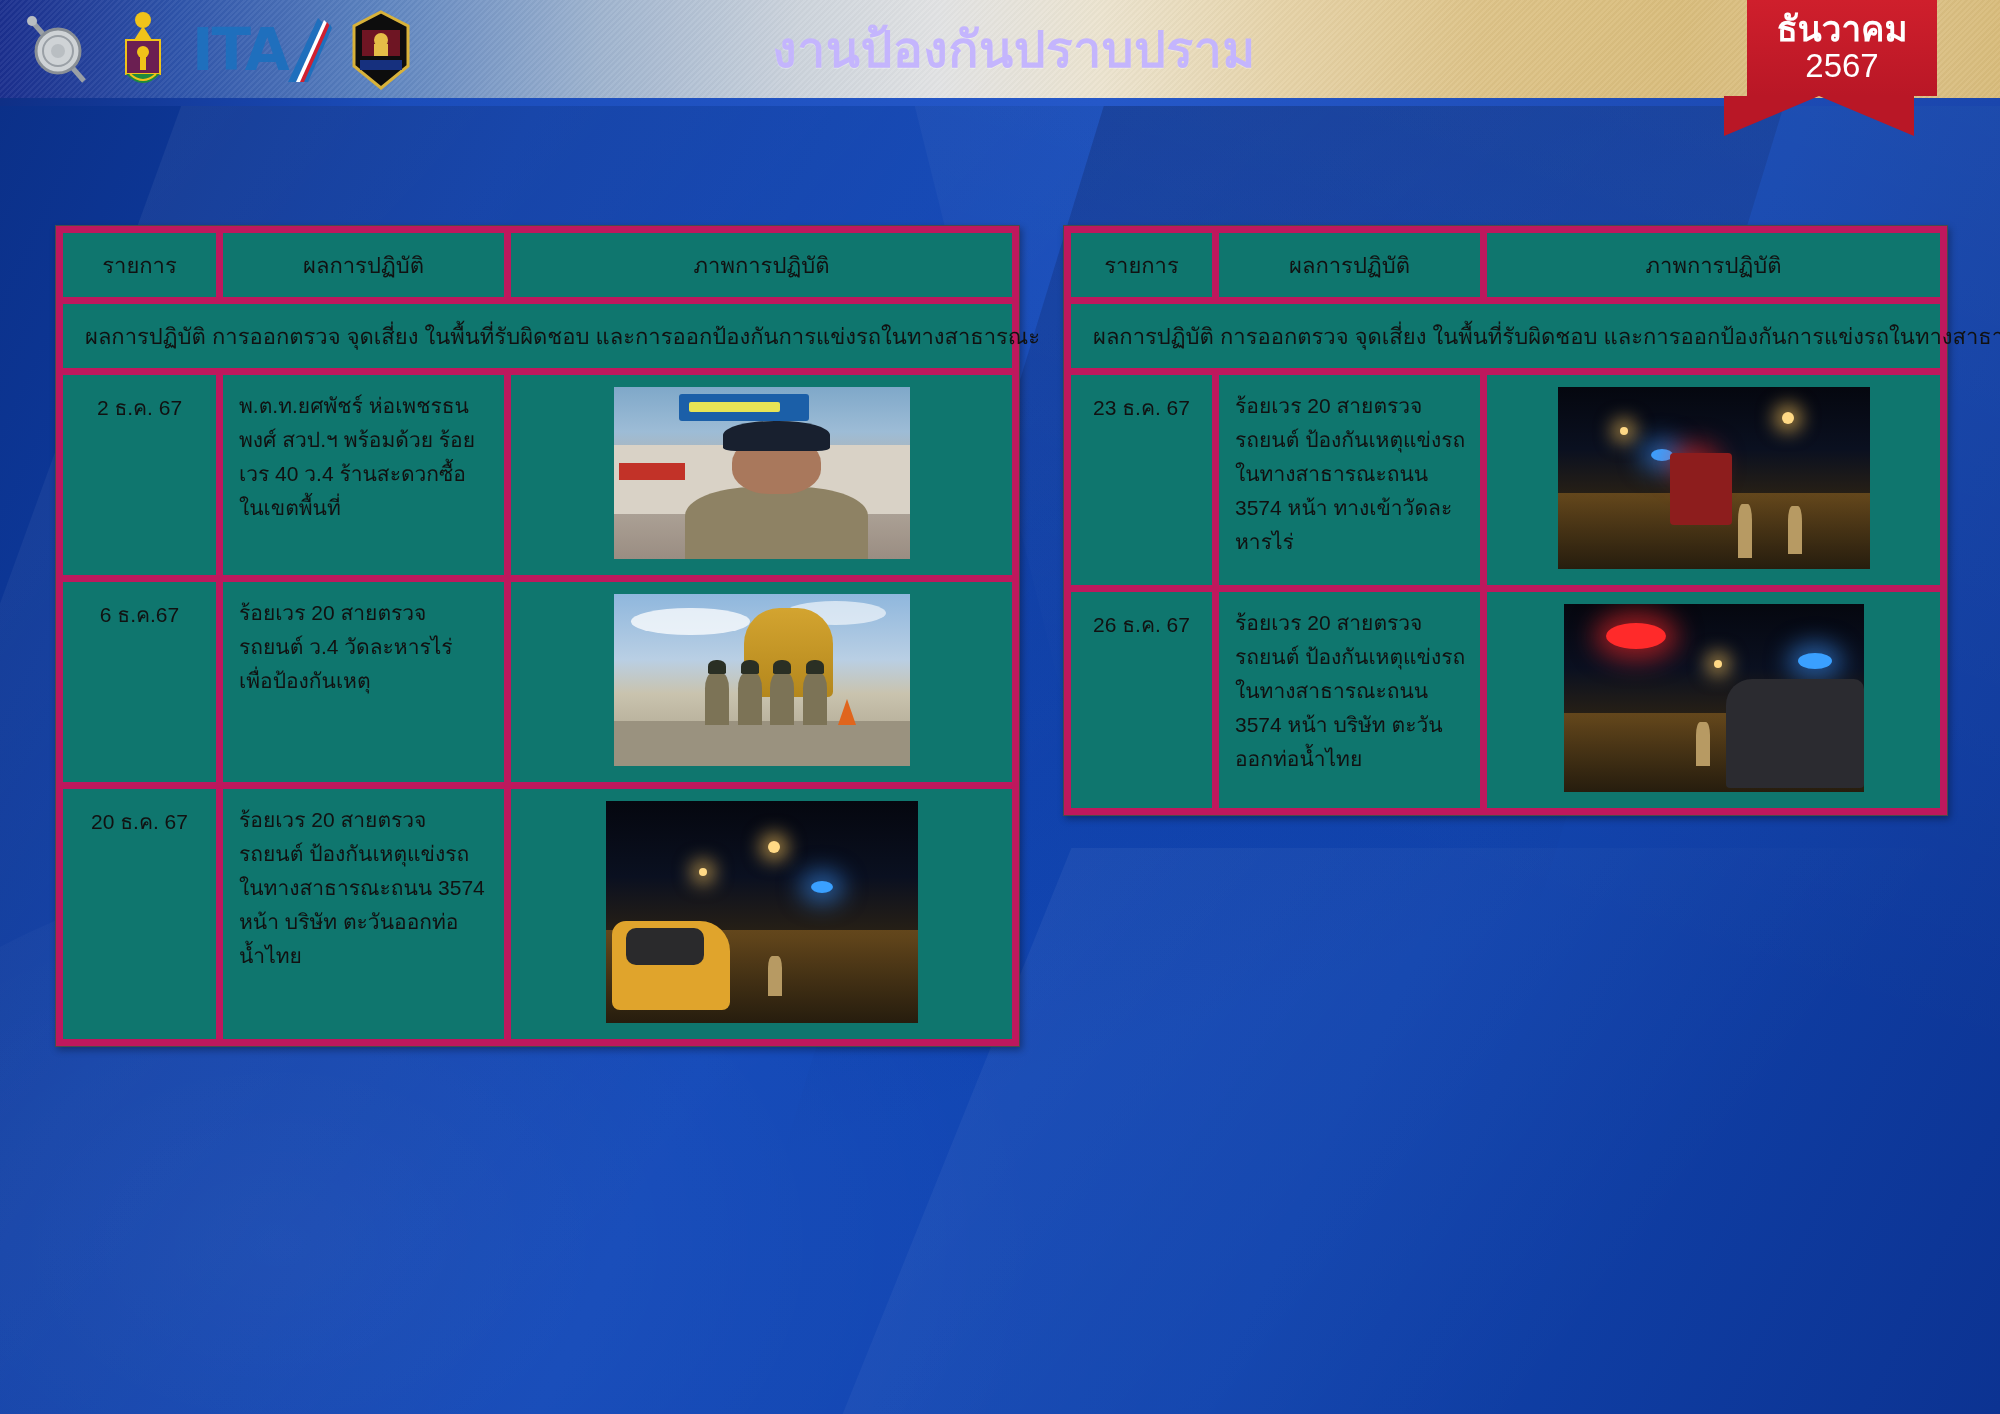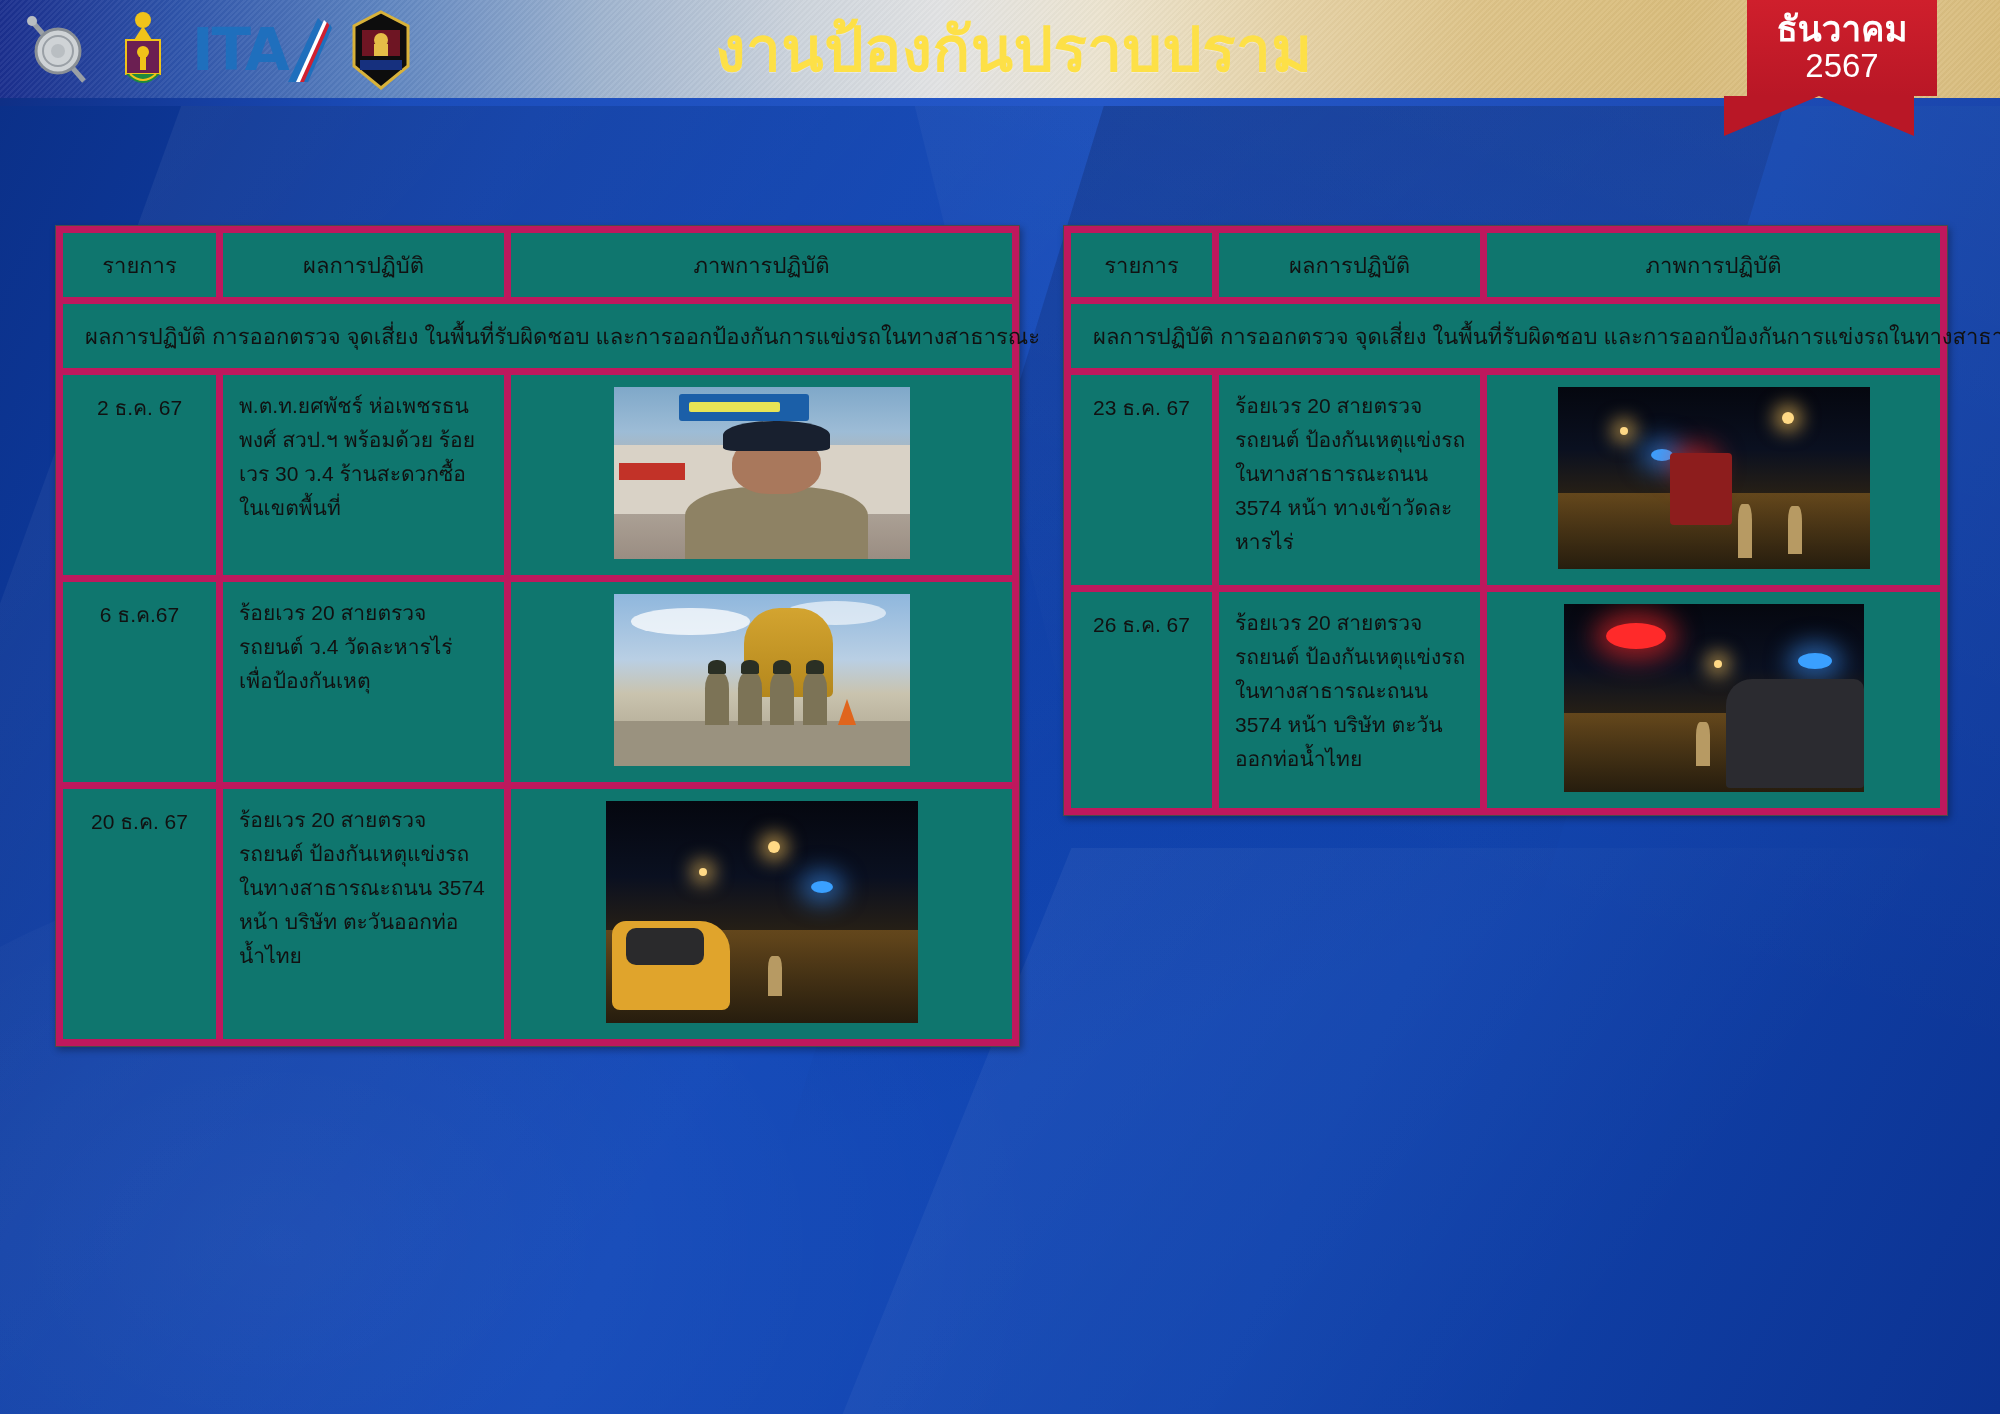--- a/index.html
+++ b/index.html
@@ -44,21 +44,21 @@
   .logo-seal{width:72px;height:78px;position:relative;}
   .logo-krut{width:62px;height:84px;position:relative;}
   .logo-ita{height:64px;display:flex;align-items:center;position:relative;}
   .ita-text{font-weight:bold;font-size:58px;color:#1f6fbd;letter-spacing:-2px;
      font-family:"DejaVu Sans",sans-serif;line-height:1;}
   .ita-flag{position:relative;width:58px;height:64px;margin-left:-14px;}
   .logo-badge{width:62px;height:80px;position:relative;}
 
   .title{position:absolute;left:0;top:0;width:2000px;height:98px;z-index:7;
      display:flex;align-items:center;justify-content:center;pointer-events:none;}
-  .title span{font-size:62px;font-weight:bold;color:#fde047;
+  .title span{font-size:50px;font-weight:bold;color:#c4b5fd;
      font-family:"Liberation Sans","DejaVu Sans",sans-serif;letter-spacing:.5px;
      text-shadow:0 1px 0 rgba(255,255,255,.35);margin-left:28px;}
 
   
   .ribbon{position:absolute;right:86px;top:0;width:190px;z-index:9;}
   .ribbon-body{background:linear-gradient(180deg,#cf1f2c,#b91726);width:190px;height:96px;
      display:flex;flex-direction:column;align-items:center;justify-content:center;margin-left:23px;}
   .ribbon-tail{width:0;height:0;border-left:95px solid #b91726;border-right:95px solid #b91726;
      border-bottom:40px solid transparent;}
   .ribbon-body .m{color:#fff;font-size:35px;font-weight:600;line-height:1.05;}
@@ -220,21 +220,21 @@
       <td>รายการ</td>
       <td>ผลการปฏิบัติ</td>
       <td>ภาพการปฏิบัติ</td>
     </tr>
     <tr class="subhdr">
       <td colspan="3">ผลการปฏิบัติ การออกตรวจ จุดเสี่ยง ในพื้นที่รับผิดชอบ และการออกป้องกันการแข่งรถในทางสาธารณะ</td>
     </tr>
 
     <tr>
       <td class="c-date">2 ธ.ค. 67</td>
-      <td class="c-desc">พ.ต.ท.ยศพัชร์ ห่อเพชรธนพงศ์ สวป.ฯ  พร้อมด้วย ร้อยเวร 30 ว.4  ร้านสะดวกซื้อในเขตพื้นที่</td>
+      <td class="c-desc">พ.ต.ท.ยศพัชร์ ห่อเพชรธนพงศ์ สวป.ฯ  พร้อมด้วย ร้อยเวร 40 ว.4  ร้านสะดวกซื้อในเขตพื้นที่</td>
       <td class="c-img">
         <span class="ph p1">
           <i class="sign"></i><i class="store"></i><i class="red"></i>
           <i class="body"></i><i class="head"></i><i class="cap"></i>
         </span>
       </td>
     </tr>
 
     <tr>
       <td class="c-date">6 ธ.ค.67</td>

